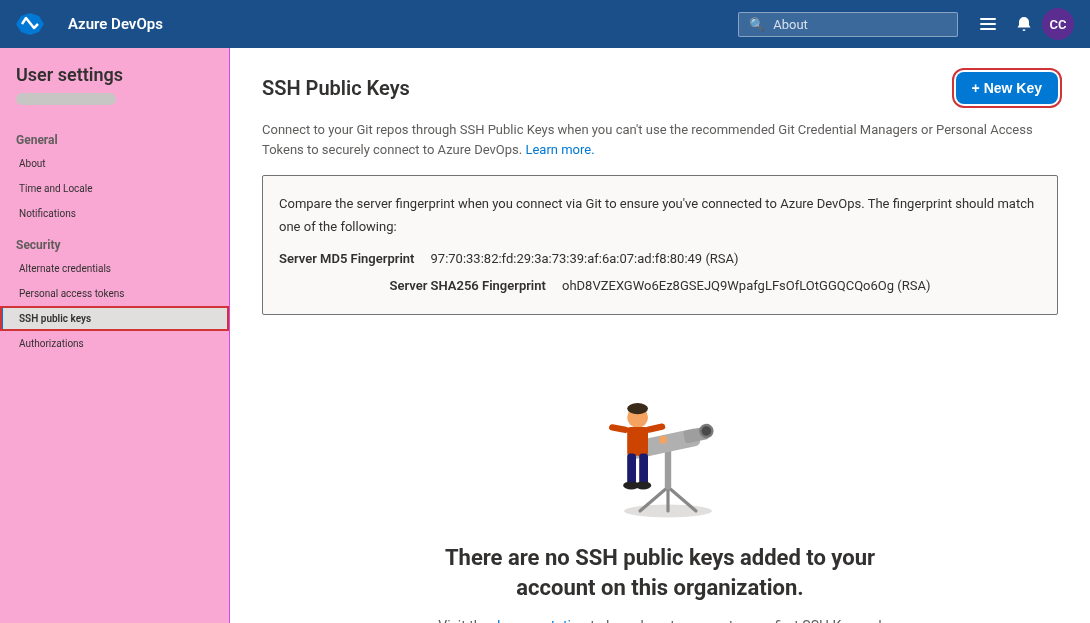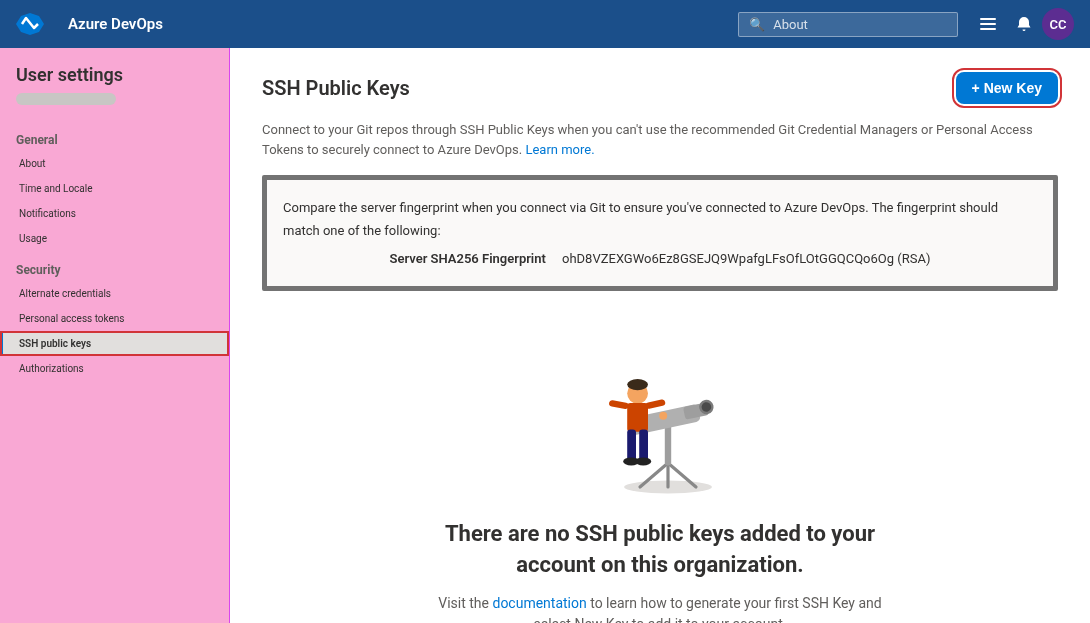--- a/index.html
+++ b/index.html
@@ -167,21 +167,21 @@
       margin-bottom: 16px;
       line-height: 1.5;
     }
     .info-text a {
       color: #0078d4;
       text-decoration: none;
     }
 
     
     .fingerprint-box {
-      border: 5px solid #737373;
+      border: 1px solid #737373;
       border-radius: 2px;
       padding: 16px;
       background: #faf9f8;
       margin-bottom: 24px;
       font-size: 13px;
       line-height: 1.8;
       color: #323130;
     }
     .fingerprint-box strong { font-weight: 600; }
 
@@ -262,23 +262,20 @@
     <div class="sidebar-section-header">General</div>
     <div class="sidebar-item">
       <span>About</span>
     </div>
     <div class="sidebar-item">
       <span>Time and Locale</span>
     </div>
     <div class="sidebar-item">
       <span>Notifications</span>
     </div>
-    <div class="sidebar-item">
-      <span>Usage</span>
-    </div>
 
     <div class="sidebar-section-header">Security</div>
     <div class="sidebar-item">
       <span>Alternate credentials</span>
     </div>
     <div class="sidebar-item">
       <span>Personal access tokens</span>
     </div>
     <div class="sidebar-item active sidebar-item-selected-outline">
       <span>SSH public keys</span>
@@ -294,20 +291,25 @@
       <button class="new-key-btn">+ New Key</button>
     </div>
 
     <p class="info-text">
       <span>Connect to your Git repos through SSH Public Keys when you can't use the recommended Git Credential Managers or Personal Access Tokens to securely connect to Azure DevOps.</span>
       <a href="#">Learn more.</a>
     </p>
 
     <div class="fingerprint-box">
       <p>Compare the server fingerprint when you connect via Git to ensure you've connected to Azure DevOps. The fingerprint should match one of the following:</p>
+      <div style="margin-top:8px;">
+        <strong>Server MD5 Fingerprint</strong>
+        &nbsp;&nbsp;&nbsp;
+        <span>97:70:33:82:fd:29:3a:73:39:af:6a:07:ad:f8:80:49 (RSA)</span>
+      </div>
       <div style="margin-top:4px;text-align:center;">
         <strong>Server SHA256 Fingerprint</strong>
         &nbsp;&nbsp;&nbsp;
         <span>ohD8VZEXGWo6Ez8GSEJQ9WpafgLFsOfLOtGGQCQo6Og (RSA)</span>
       </div>
     </div>
 
     <div class="empty-state">
 
       <svg class="empty-state-illustration" viewBox="0 0 200 200">

